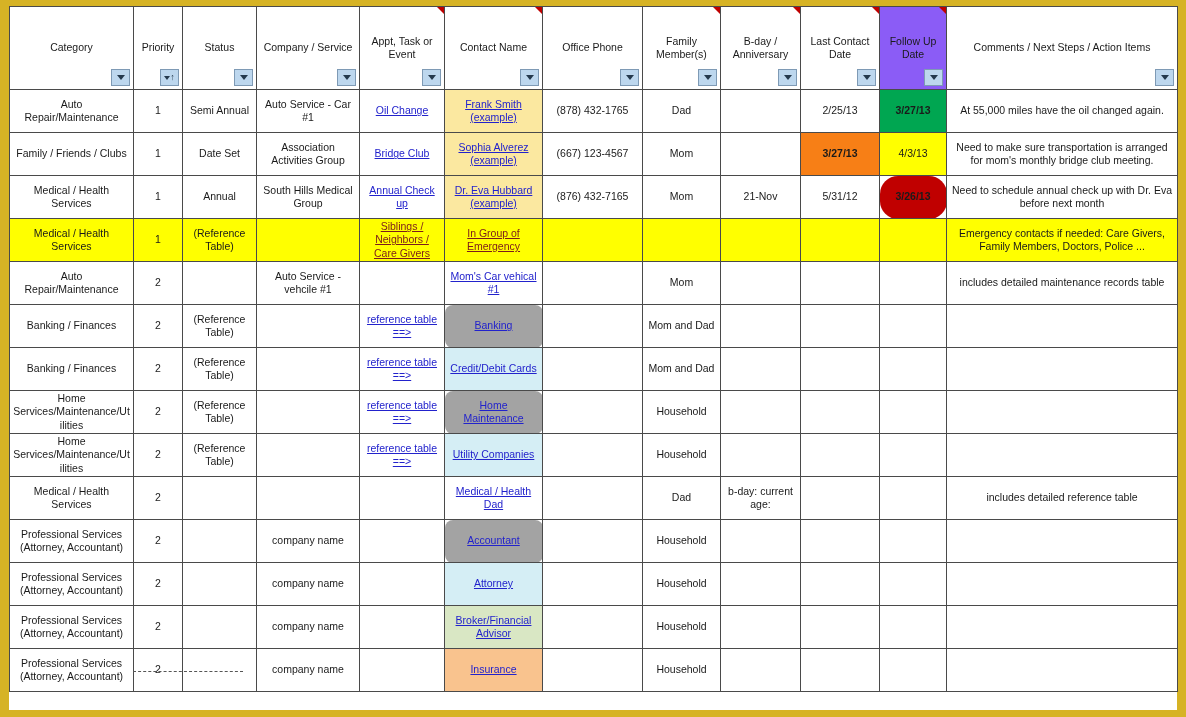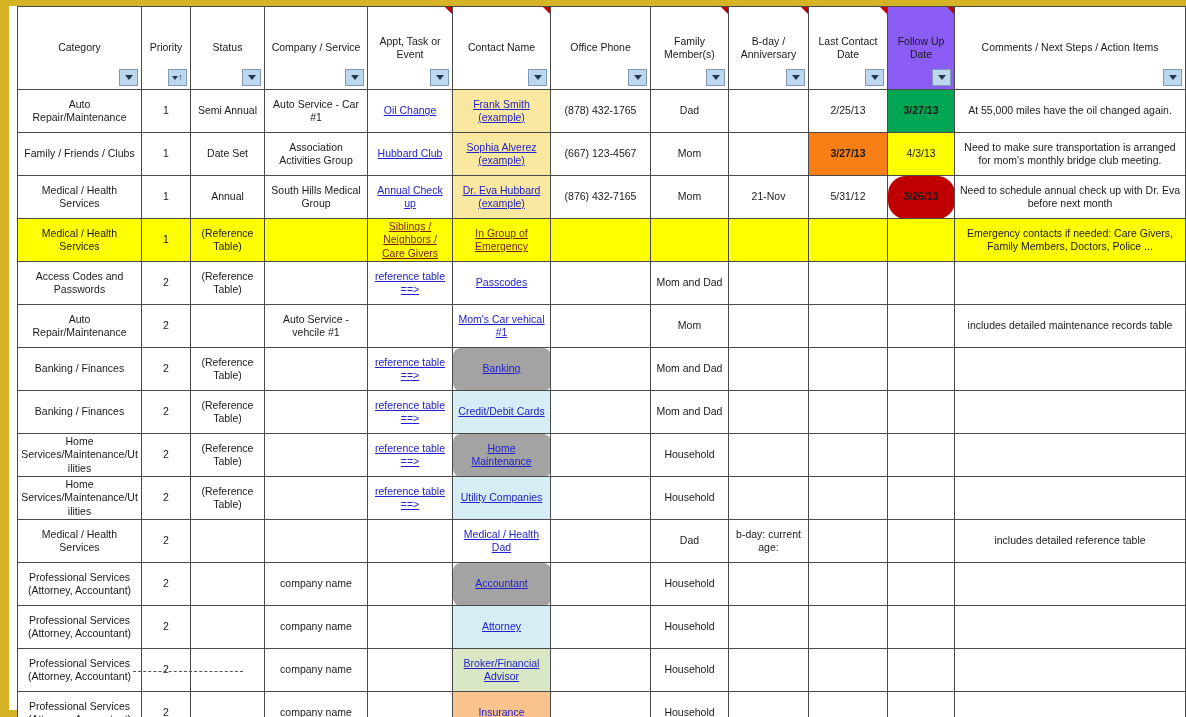--- a/index.html
+++ b/index.html
@@ -10,21 +10,20 @@
   }
   #sheet-frame{
     position:relative;
     width:1186px;height:717px;
     box-sizing:border-box;
     border-left:9px solid #d6b325;
     border-right:9px solid #d6b325;
     border-top:6px solid #d6b325;
     border-bottom:7px solid #d6b325;
     background:#ffffff;
-    padding-left:8px;
   }
   table.grid{
     border-collapse:collapse;
     table-layout:fixed;
     width:1168px;
     background:#fff;
   }
   table.grid td, table.grid th{
     border:1px solid #4a4a4a;
     padding:1px 3px;
@@ -222,21 +221,21 @@
           <td></td>
           <td>2/25/13</td>
           <td class="bg-green">3/27/13</td>
           <td class="cmt">At 55,000 miles have the oil changed again.</td>
         </tr>
         <tr>
           <td>Family / Friends / Clubs</td>
           <td>1</td>
           <td>Date Set</td>
           <td>Association Activities Group</td>
-          <td><span class="lnk">Hubbard Club</span></td>
+          <td><span class="lnk">Bridge Club</span></td>
           <td class="bg-cream"><span class="lnk">Sophia Alverez (example)</span></td>
           <td>(667) 123-4567</td>
           <td>Mom</td>
           <td></td>
           <td class="bg-orange">3/27/13</td>
           <td class="bg-yellow-date">4/3/13</td>
           <td class="cmt">Need to make sure transportation is arranged for mom's monthly bridge club meeting.</td>
         </tr>
         <tr>
           <td>Medical / Health Services</td>
@@ -260,34 +259,20 @@
           <td class="bg-yellow"><span class="lnk">Siblings / Neighbors / Care Givers</span></td>
           <td class="bg-yellow"><span class="lnk">In Group of Emergency</span></td>
           <td class="bg-yellow"></td>
           <td class="bg-yellow"></td>
           <td class="bg-yellow"></td>
           <td class="bg-yellow"></td>
           <td class="bg-yellow"></td>
           <td class="bg-yellow cmt">Emergency contacts if needed: Care Givers, Family Members, Doctors, Police ...</td>
         </tr>
         <tr>
-          <td>Access Codes and Passwords</td>
-          <td>2</td>
-          <td>(Reference Table)</td>
-          <td></td>
-          <td><span class="lnk">reference table ==&gt;</span></td>
-          <td><span class="lnk">Passcodes</span></td>
-          <td></td>
-          <td>Mom and Dad</td>
-          <td></td>
-          <td></td>
-          <td></td>
-          <td class="cmt"></td>
-        </tr>
-        <tr>
           <td>Auto Repair/Maintenance</td>
           <td>2</td>
           <td></td>
           <td>Auto Service - vehcile #1</td>
           <td></td>
           <td><span class="lnk">Mom's Car vehical #1</span></td>
           <td></td>
           <td>Mom</td>
           <td></td>
           <td></td>

